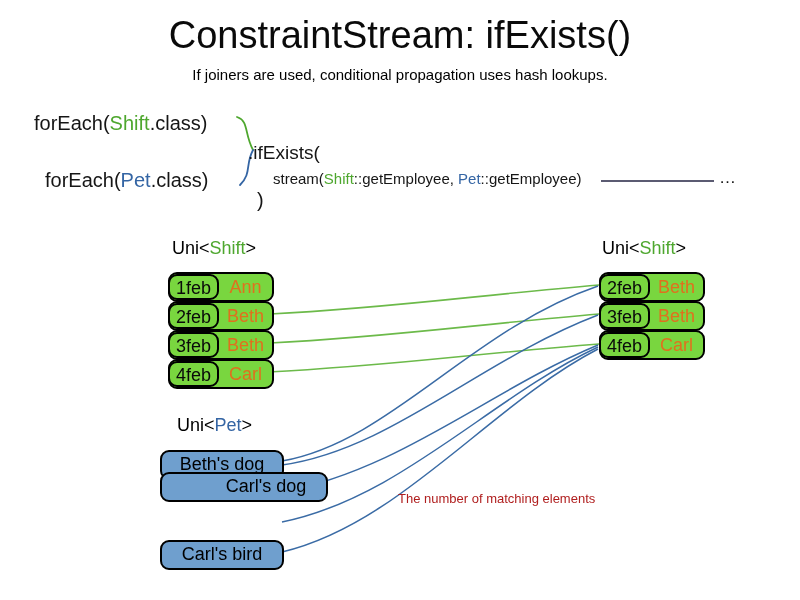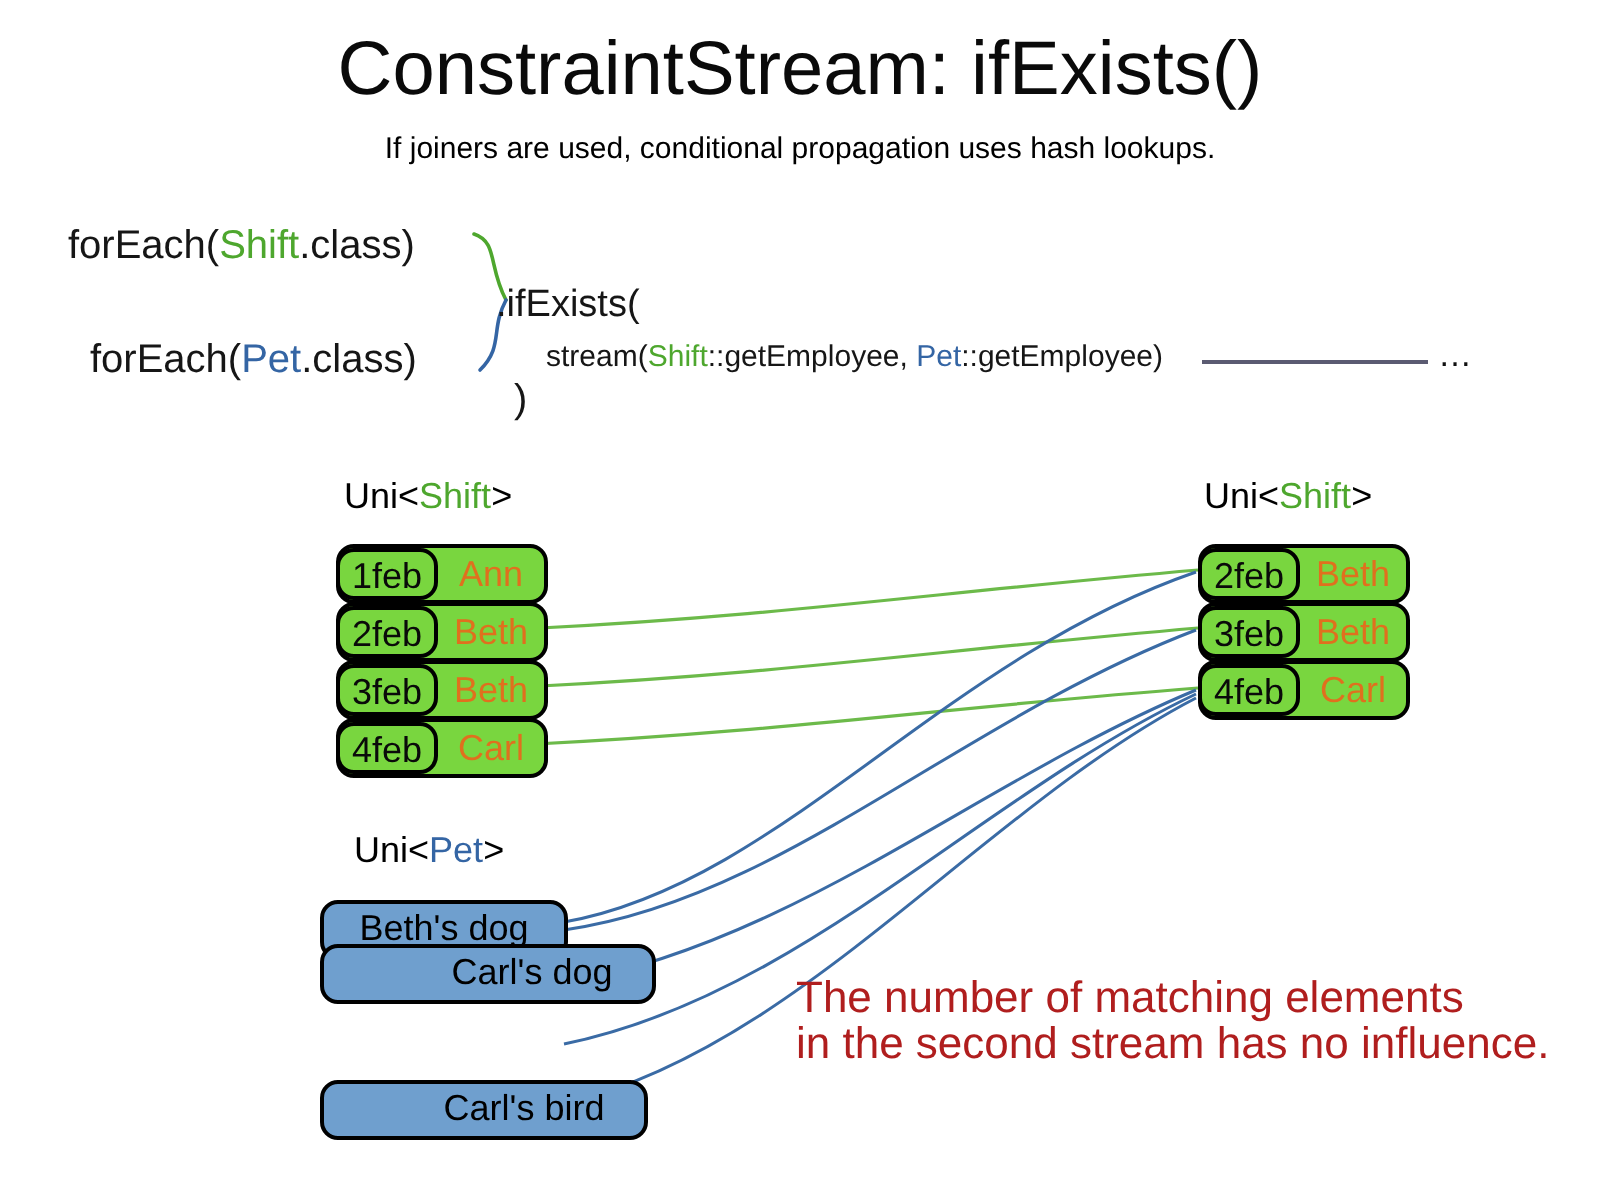--- a/index.html
+++ b/index.html
@@ -18,21 +18,21 @@
   .uni{font-size:18px;color:#000;z-index:2;white-space:nowrap;}
   .srow{width:102px;height:26px;background:var(--box_green);border:2px solid #000;
         border-radius:9px;display:flex;align-items:center;z-index:1;}
   .sdate{display:block;height:26px;line-height:24px;margin:-2px 0 -2px -2px;padding:0 6px;
          border:2px solid #000;border-radius:9px;background:var(--box_green);
          font-size:18px;color:#0a0a0a;box-sizing:border-box;}
   .sname{flex:1;text-align:center;font-size:18px;color:var(--orange);line-height:26px;}
   .prow{width:120px;height:26px;background:var(--box_blue);border:2px solid #000;
         border-radius:9px;text-align:center;font-size:18px;color:#000000;
         line-height:25px;z-index:1;}
-  .note{left:398px;top:487px;font-size:22px;line-height:23px;color:var(--red);z-index:2;white-space:nowrap;}
+  .note{left:398px;top:487px;font-size:13px;line-height:23px;color:var(--red);z-index:2;white-space:nowrap;}
 </style>
 </head>
 <body>
 
 <div class="slide">
 
   <svg class="wires" width="800" height="600" viewBox="0 0 800 600">
 
     <path d="M237,117 C249,121 244,133 253,150" stroke="var(--code_green)" stroke-width="1.8" fill="none" stroke-linecap="round"></path>
     <path d="M253,150 C245,165 252,173 240,185" stroke="var(--code_blue)" stroke-width="1.8" fill="none" stroke-linecap="round"></path>
@@ -90,20 +90,19 @@
   </div>
   <div class="abs srow" style="left:599px;top:330px;">
     <span class="sdate">4feb</span>
     <span class="sname">Carl</span>
   </div>
 
   <div class="abs uni" style="left:177px;top:415px;"><span>Uni&lt;</span><span class="t-blue">Pet</span><span>&gt;</span></div>
 
   <div class="abs prow" style="left:160px;top:450px;">Beth's dog</div>
   <div class="abs prow" style="left:160px;top:472px;padding-left:44px;">Carl's dog</div>
-  <div class="abs prow" style="left:160px;top:540px;padding-left:40px;">Carl's bird</div>
+  <div class="abs prow" style="left:160px;top:540px;">Carl's bird</div>
 
   <div class="abs note">
     <div>The number of matching elements</div>
-    <div>in the second stream has no influence.</div>
   </div>
 
 </div>
 
 </body></html>

